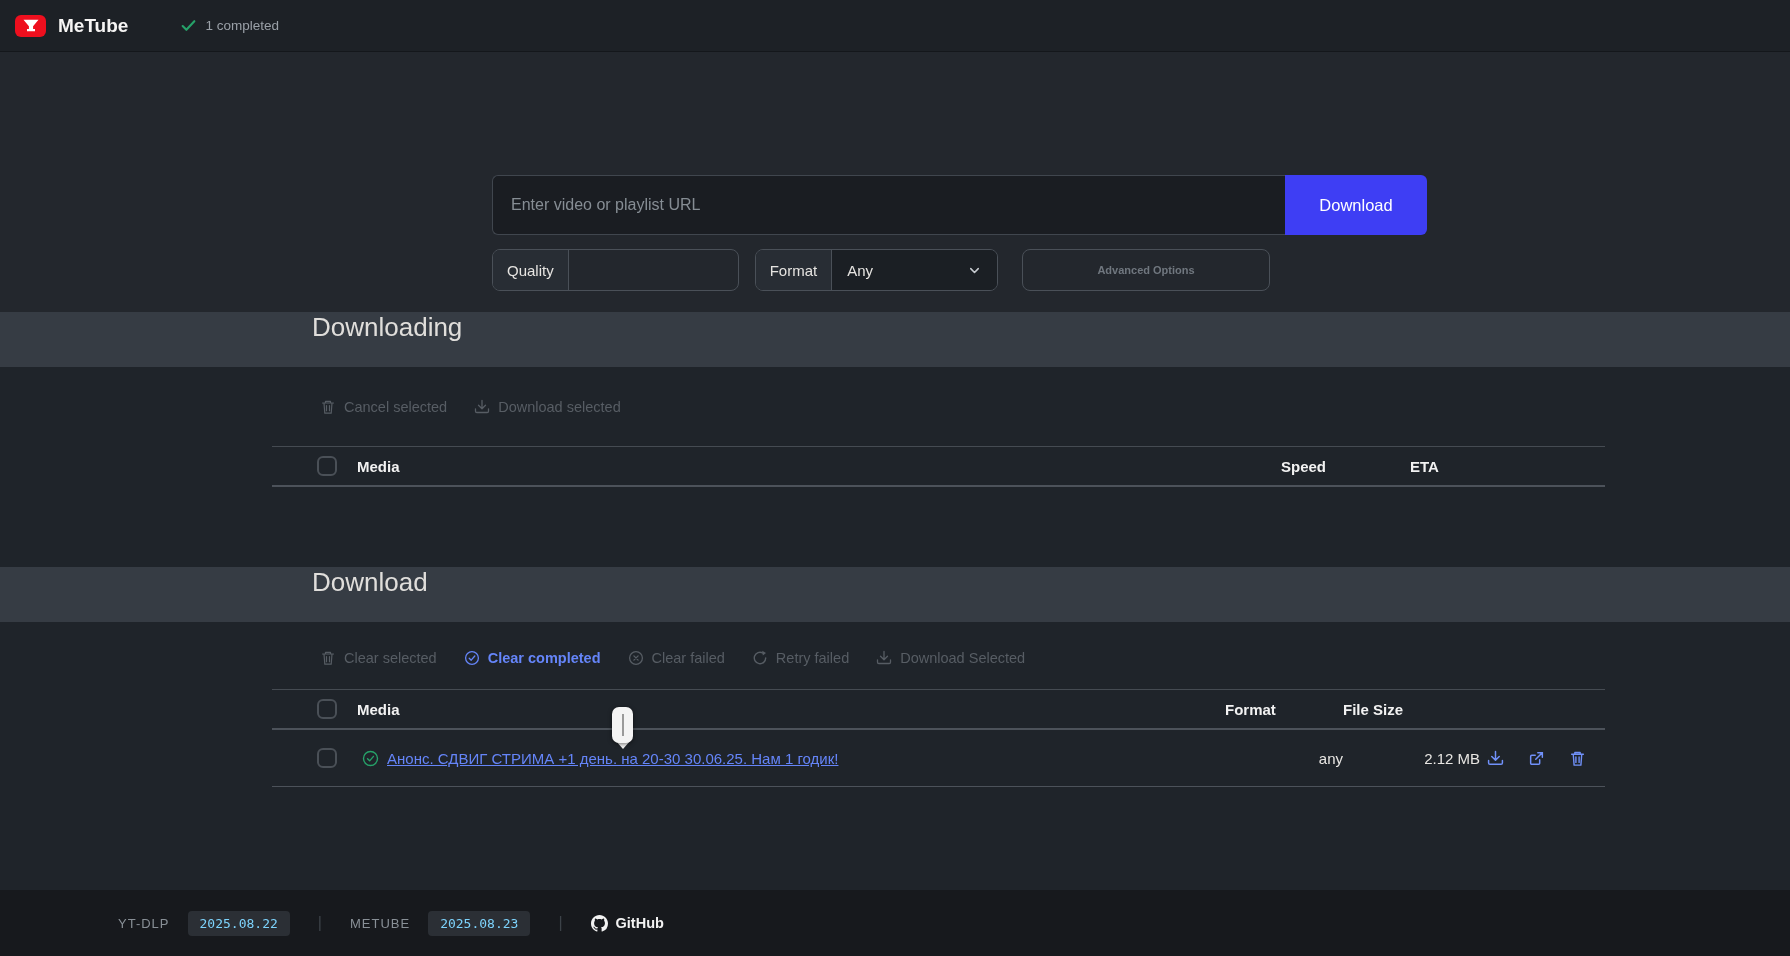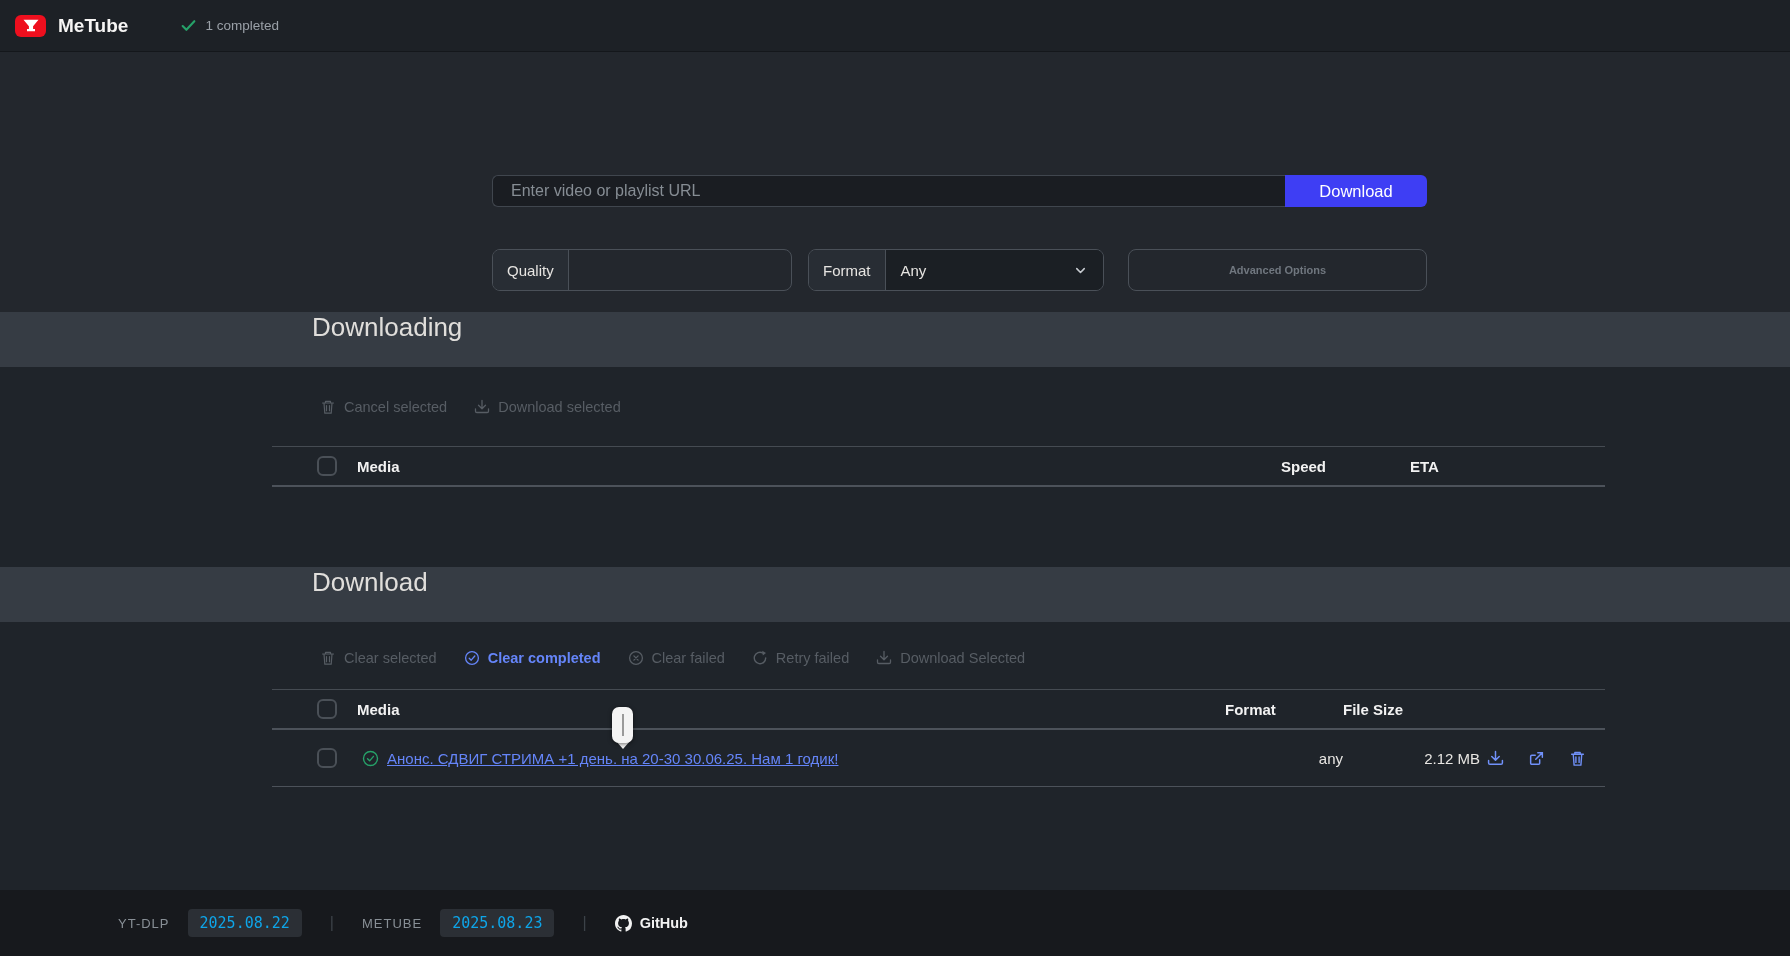--- a/index.html
+++ b/index.html
@@ -14,28 +14,28 @@
   
   .navbar{position:absolute;top:0;left:0;right:0;height:52px;background:#1d2126;
           border-bottom:1px solid #14171b;display:flex;align-items:center;padding:0 15px;}
   .logo{width:31px;height:22px;background:var(--brand-red);border-radius:6px;
         display:flex;align-items:center;justify-content:center;flex:0 0 auto;}
   .brand{color:#f6f5f4;font-size:19px;font-weight:bold;margin-left:12px;}
   .nav-status{margin-left:52px;display:flex;align-items:center;gap:8px;color:#9aa0a7;font-size:13.5px;}
 
   
   .form-section{position:absolute;top:52px;left:0;right:0;height:260px;background:#23272d;}
-  .url-row{position:absolute;left:492px;top:123px;width:935px;height:32px;display:flex;}
+  .url-row{position:absolute;left:492px;top:123px;width:935px;height:60px;display:flex;}
   .url-input{flex:1;background:#1a1d22;border:1px solid #40464e;border-right:none;
              border-radius:6px 0 0 6px;color:#e8e6e3;font-size:16px;padding:0 18px;outline:none;
              font-family:inherit;}
   .url-input::placeholder{color:#868d94;}
   .download-btn{width:142px;background:var(--accent);color:#ffffff;font-size:16.5px;border:none;
                 border-radius:0 6px 6px 0;cursor:pointer;font-family:inherit;}
-  .opts-row{position:absolute;left:492px;top:197px;width:935px;height:42px;display:flex;}
+  .opts-row{position:absolute;left:492px;top:197px;width:778px;height:42px;display:flex;}
   .input-group{display:flex;border:1px solid #4a5058;border-radius:8px;overflow:hidden;height:42px;}
   .ig-label{background:#282d34;color:#e6e4e1;font-size:15px;display:flex;align-items:center;
             padding:0 14px;border-right:1px solid #4a5058;}
   .ig-select{flex:1;display:flex;align-items:center;justify-content:space-between;
              background:#1b1f24;color:#e6e4e1;font-size:15px;padding:0 15px;cursor:pointer;}
   .ig-select .chev{color:#c7cbd0;display:flex;}
   #quality-group{width:300px;margin-right:16px;}
   #format-group{width:296px;margin-right:24px;}
   .advanced-btn{width:299px;background:transparent;border:1px solid #4a5058;border-radius:8px;
                 color:#70777f;font-size:11px;cursor:pointer;font-family:inherit;font-weight:bold;}
@@ -77,21 +77,21 @@
                box-shadow:0 1px 4px rgba(0,0,0,.55);position:relative;}
   .cursor-pill::after{content:"";position:absolute;left:9.5px;top:7px;width:2px;height:22px;background:#9a9a9a;}
   .cursor-tip{width:0;height:0;border-left:7px solid transparent;border-right:7px solid transparent;
               border-top:8px solid #f4f4f4;margin:-2px auto 0;}
 
   
   .footer{position:absolute;left:0;right:0;top:890px;height:66px;background:#17191d;
           display:flex;align-items:center;justify-content:flex-start;gap:18px;padding-left:118px;}
   .f-label{color:#888f96;font-size:13px;letter-spacing:1px;}
   .f-badge{background:#2b2f35;border-radius:4px;padding:5px 12px;
-           font-family:"DejaVu Sans Mono",monospace;font-size:15px;color:#0ea5e9;}
+           font-family:"DejaVu Sans Mono",monospace;font-size:13px;color:#7dd3fc;}
   .f-sep{color:#3c4248;font-size:16px;margin:0 10px;}
   .f-github{display:flex;align-items:center;gap:8px;color:#f2f2f2;font-size:14.5px;
             font-weight:bold;cursor:pointer;}
 </style>
 </head>
 <body>
 
 <div class="stage">
 
   <div class="navbar">

